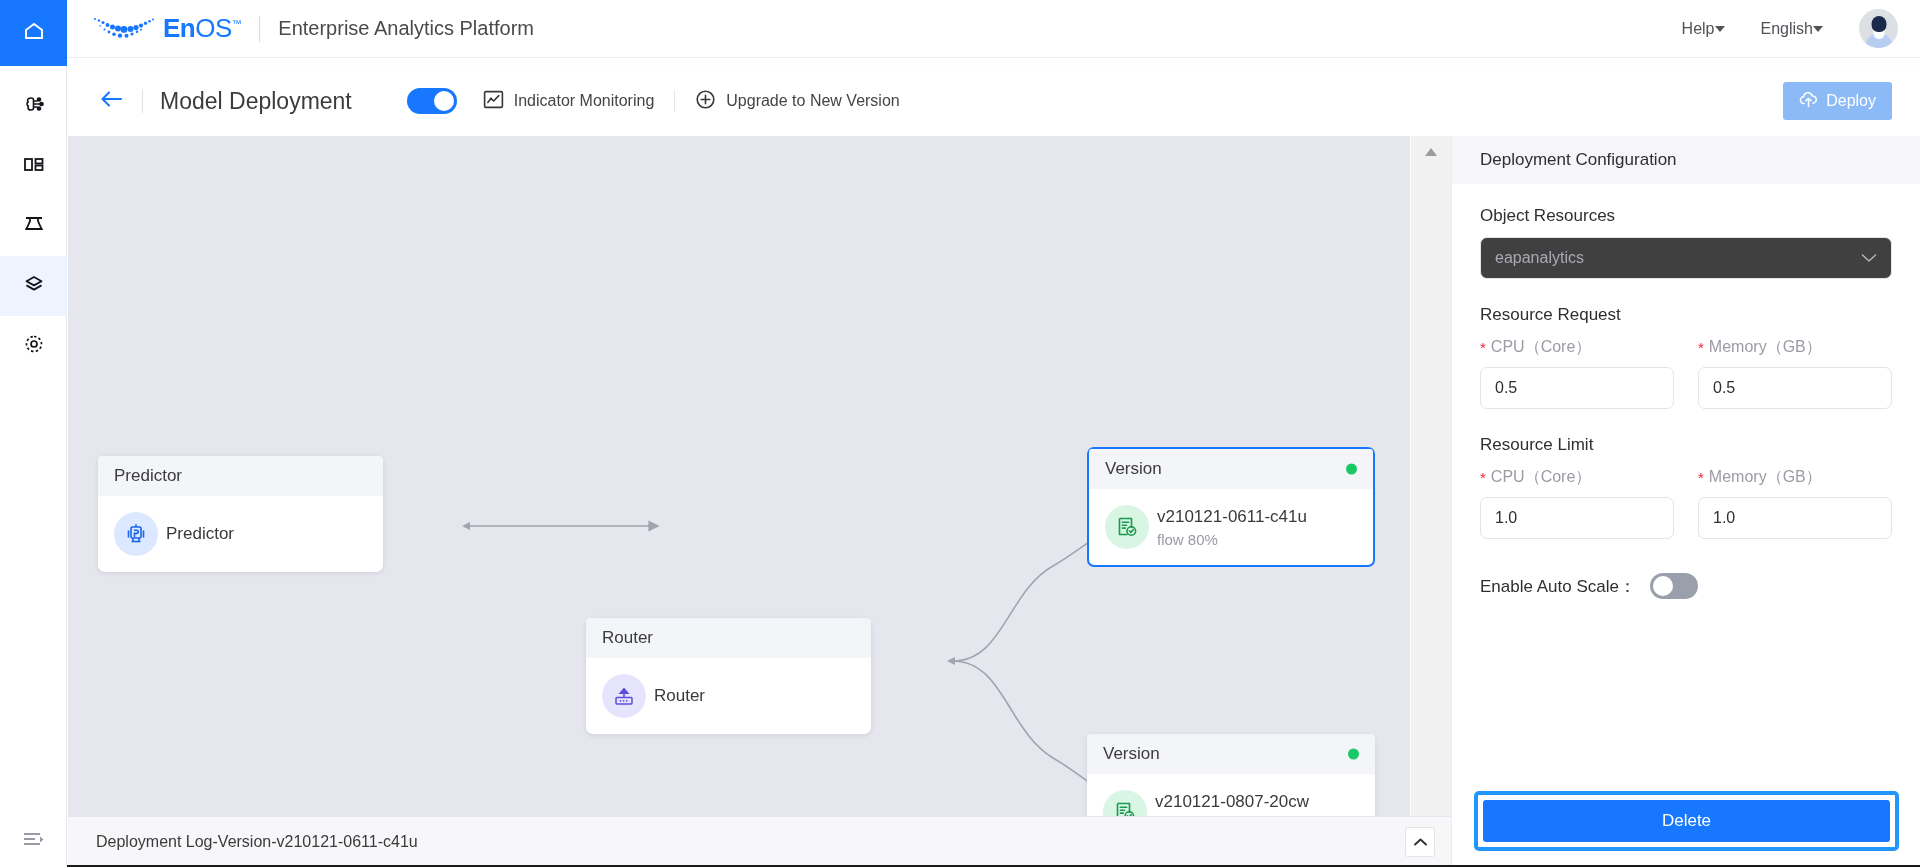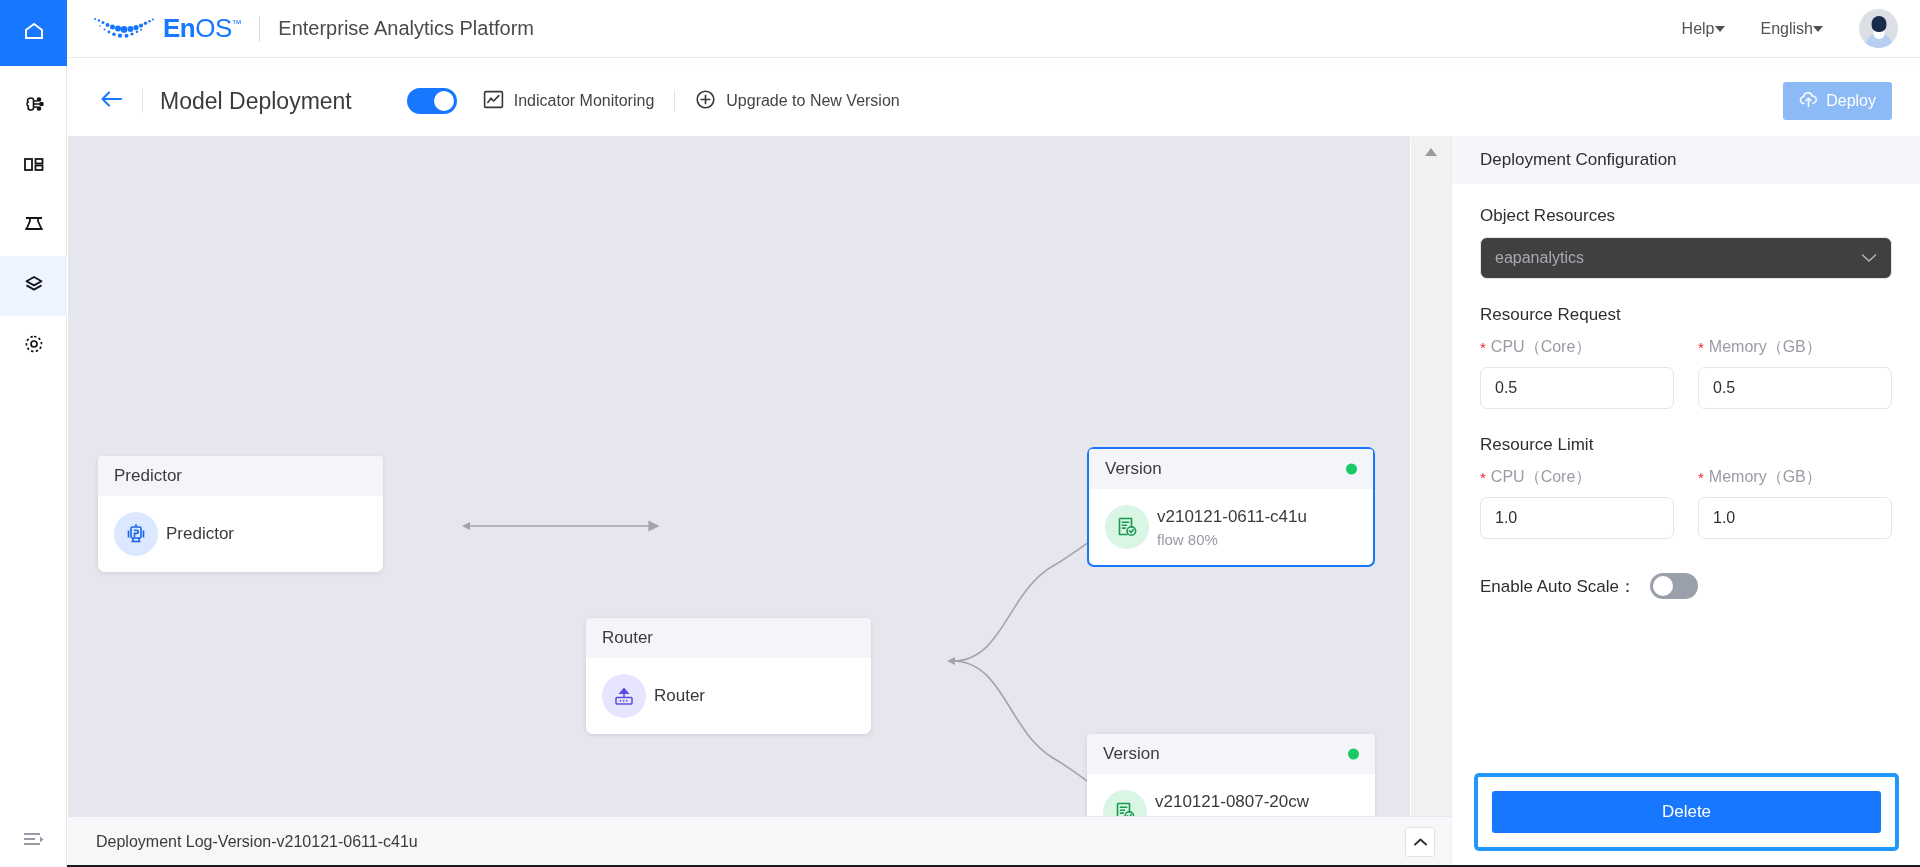--- a/index.html
+++ b/index.html
@@ -165,21 +165,21 @@
   .switch-off {
     width: 48px; height: 26px; border-radius: 13px; background: #9aa0ab;
     position: relative; margin-left: 14px; cursor: pointer;
   }
   .switch-off::after {
     content: ""; position: absolute; left: 3px; top: 3px;
     width: 20px; height: 20px; border-radius: 50%; background: #fff;
   }
   .delete-wrap {
     position: absolute; left: 22px; bottom: 16px; width: 425px;
-    border: 4px solid #2196ff; border-radius: 5px; padding: 14px; background: #fff;
+    border: 4px solid #2196ff; border-radius: 5px; padding: 5px; background: #fff;
   }
   .delete-btn {
     width: 100%; height: 42px; background: #1777ff; color: #fff;
     border: none; border-radius: 3px; font-size: 17px; cursor: pointer;
     font-family: "Liberation Sans", sans-serif;
   }
   .bottom-edge { position:absolute; left:0; bottom:0; width:1920px; height:2px; background:#1a1a1a; }
 </style>
 </head>
 <body>

